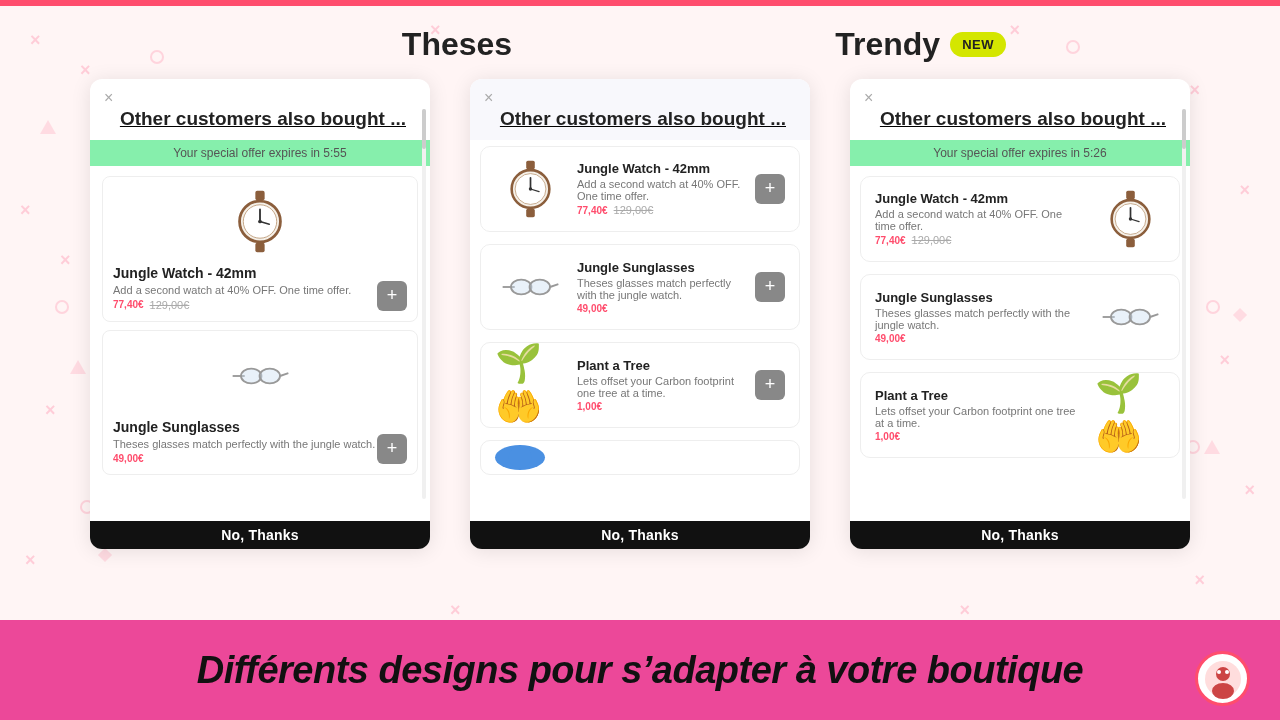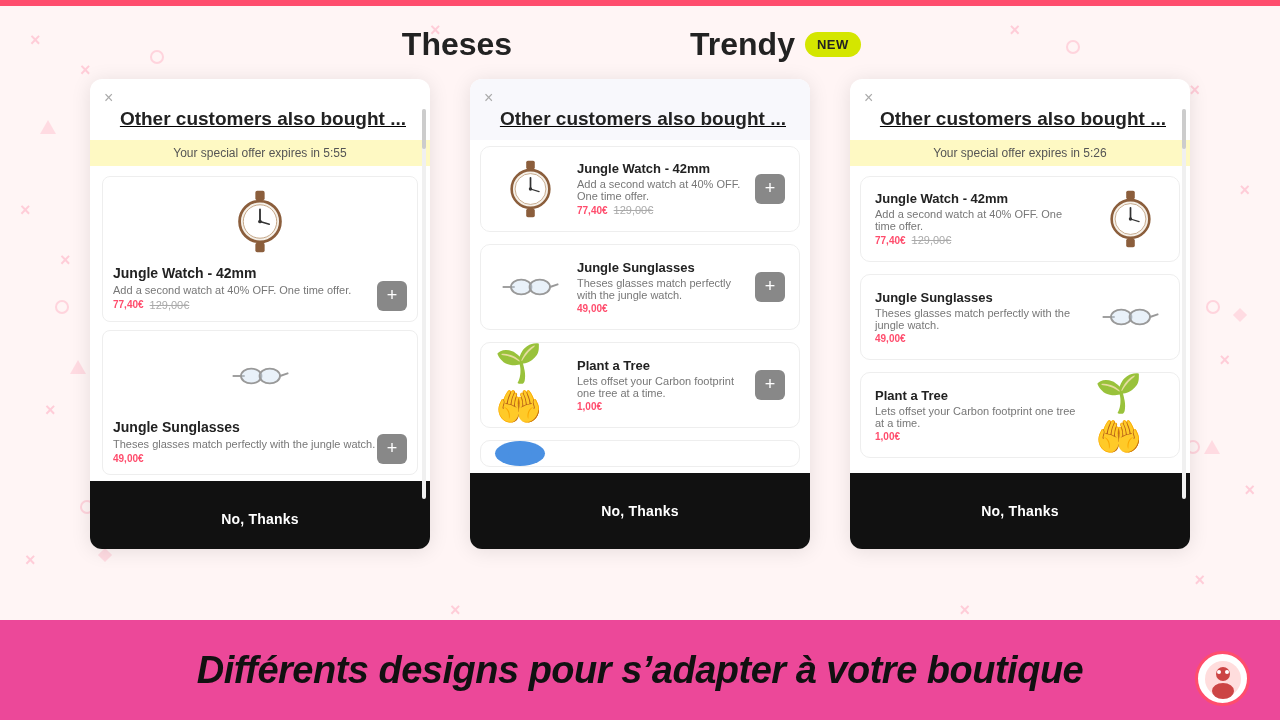--- a/index.html
+++ b/index.html
@@ -157,21 +157,21 @@
       text-decoration: underline;
     }
     .widget-title {
       font-size: 19px;
       font-weight: 700;
       color: #222;
       line-height: 1.3;
     }
 
     .offer-bar {
-      background: #fef9c3;
+      background: #86efac;
       text-align: center;
       font-size: 12px;
       color: #555;
       padding: 6px 0;
       margin-bottom: 4px;
     }
 
     
     .product-card-classic {
       background: #fff;
@@ -310,21 +310,21 @@
       justify-content: center;
       flex-shrink: 0;
     }
 
     
     .no-thanks-btn {
       background: #111;
       color: #fff;
       border: none;
       width: 100%;
-      padding: 30px;
+      padding: 6px;
       font-size: 14px;
       font-weight: 600;
       cursor: pointer;
       margin-top: auto;
       letter-spacing: 0.2px;
     }
 
     
     .watch-img {
       width: 60px;
@@ -410,21 +410,21 @@
   <div class="decor-diamond" style="top:310px;right:35px"></div>
   <div class="decor-diamond" style="top:500px;right:120px"></div>
 </div>
 
 <div class="main-content">
 
   <div class="columns-header">
     <div class="col-title-wrap">
       <span class="col-title">Theses</span>
     </div>
-    <div class="col-title-wrap" style="justify-content:flex-start;padding-left:50px;">
+    <div class="col-title-wrap" style="justify-content:flex-end;padding-left:50px;">
       <span class="col-title">Trendy</span>
       <span class="new-badge">NEW</span>
     </div>
   </div>
 
   <div class="columns-area">
 
     <div class="widget" style="height:470px;">
       <span class="widget-close">×</span>
       <div class="scrollbar-track">

